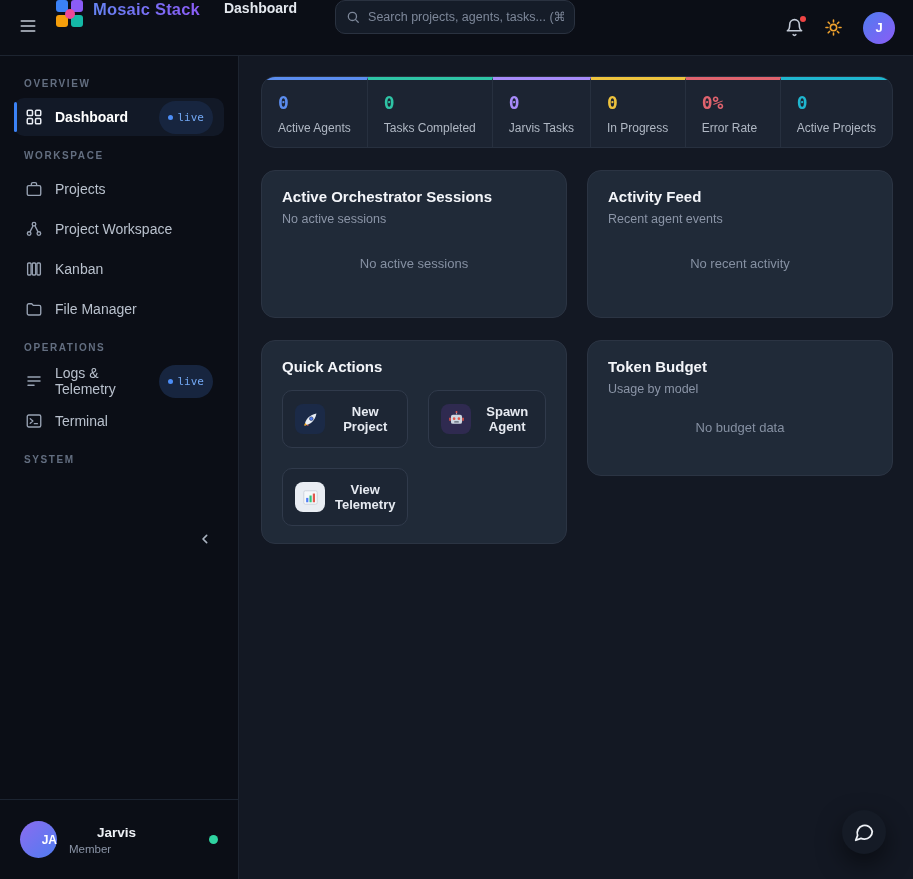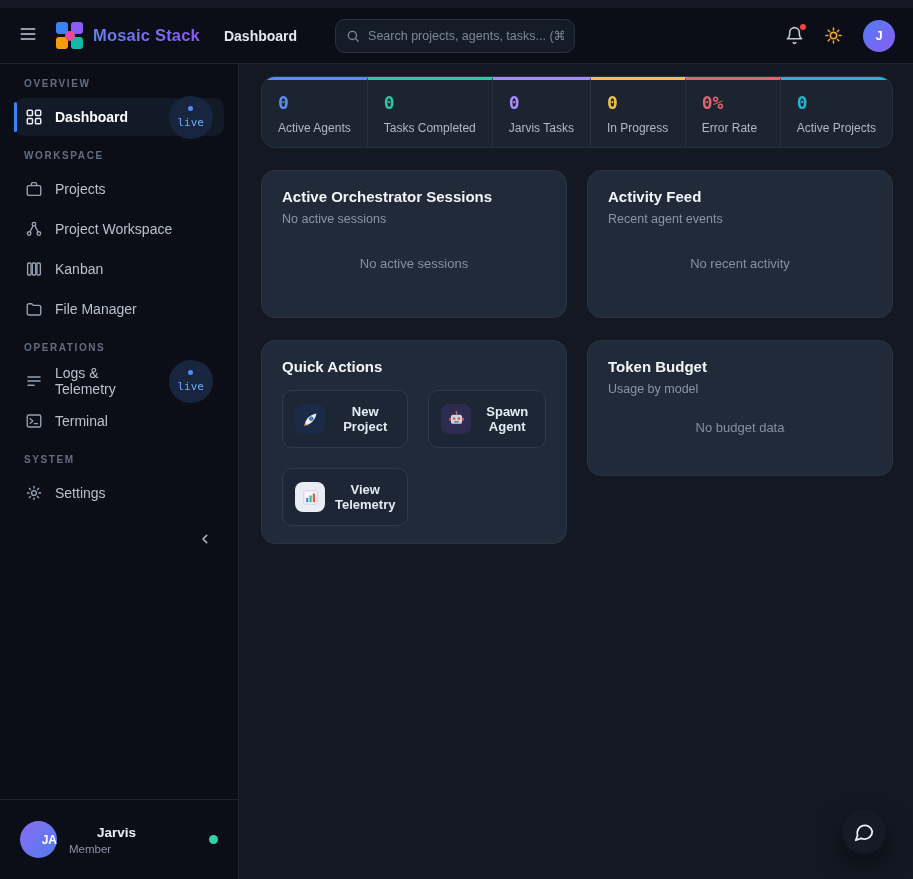--- a/index.html
+++ b/index.html
@@ -5,23 +5,23 @@
   * { margin:0; padding:0; box-sizing:border-box; }
   html,body { width:913px; height:879px; }
   body {
     font-family:"Liberation Sans", sans-serif;
     background:#131823; color:#e6eaf1; overflow:hidden; position:relative;
   }
   .mono { font-family:"DejaVu Sans Mono", monospace; }
 
   
   .topbar {
-    position:absolute; top:8px; left:0; right:0; height:56px;
+    position:absolute; top:0; left:0; right:0; height:56px;
     background:#0b0e16; border-bottom:1px solid #1d2430;
-    display:flex; align-items:center; padding:0 18px; z-index:5;
+    display:flex; padding:0 18px; z-index:5;
   }
   .icon-btn { background:none; border:none; cursor:pointer; display:flex; align-items:center; justify-content:center; color:#c3cad6; }
   .hamburger { margin-right:18px; }
   .logo-mark { width:27px; height:27px; position:relative; display:grid; grid-template-columns:12px 12px; grid-template-rows:12px 12px; gap:3px; margin-right:10px; }
   .logo-sq { border-radius:3px; }
   .logo-dot { position:absolute; left:50%; top:50%; width:10px; height:10px; border-radius:50%; transform:translate(-50%,-50%); }
   .logo-title {
     font-size:16.5px; font-weight:bold; letter-spacing:.2px;
     background:linear-gradient(90deg,#6583f2,#8b5cf6);
     -webkit-background-clip:text; background-clip:text; color:transparent;
@@ -65,21 +65,21 @@
   .nav-item .nav-icon { color:#98a2b3; display:flex; }
   .nav-item.active { background:#121927; color:#ffffff; font-weight:bold; }
   .nav-item.active .nav-icon { color:#e9edf4; }
   .nav-item.active::before {
     content:""; position:absolute; left:0; top:4px; bottom:4px; width:3px;
     border-radius:3px; background:#3b82f6;
   }
   .live-badge {
     margin-left:auto; display:flex; align-items:center; gap:5px;
     background:#17253f; color:#72a7f2; font-family:"DejaVu Sans Mono", monospace;
-    font-size:11px; padding:10px 9px; border-radius:999px; font-weight:normal;flex-direction:column;
+    font-size:11px; padding:10px 9px; border-radius:999px; font-weight:normal;
   }
   .live-dot { width:5px; height:5px; border-radius:50%; background:#4c8df6; }
   .collapse-btn {
     position:absolute; right:20px; top:470px; width:26px; height:26px;
     color:#aab3c0;
   }
   .side-footer {
     position:absolute; bottom:0; left:0; right:0; height:80px;
     border-top:1px solid #1c2431; display:flex; align-items:center;
     padding:0 20px; gap:12px; cursor:pointer;
@@ -289,36 +289,20 @@
         <svg width="18" height="18" viewBox="0 0 24 24" fill="none" stroke="currentColor" stroke-width="1.8" stroke-linecap="round" stroke-linejoin="round">
             <rect x="3" y="4" width="18" height="16" rx="2"></rect>
             <polyline points="7 9 10.5 12 7 15"></polyline>
             <line x1="12.5" y1="15.5" x2="16.5" y2="15.5"></line>
           </svg>
       </span>
       <span>Terminal</span>
     </div>
 
     <div class="section-label">SYSTEM</div>
-    <div class="nav-item">
-      <span class="nav-icon">
-        <svg width="18" height="18" viewBox="0 0 24 24" fill="none" stroke="currentColor" stroke-width="1.8" stroke-linecap="round">
-            <circle cx="12" cy="12" r="3.2"></circle>
-            <line x1="12" y1="3.2" x2="12" y2="5.4"></line>
-            <line x1="12" y1="18.6" x2="12" y2="20.8"></line>
-            <line x1="3.2" y1="12" x2="5.4" y2="12"></line>
-            <line x1="18.6" y1="12" x2="20.8" y2="12"></line>
-            <line x1="5.8" y1="5.8" x2="7.3" y2="7.3"></line>
-            <line x1="16.7" y1="16.7" x2="18.2" y2="18.2"></line>
-            <line x1="5.8" y1="18.2" x2="7.3" y2="16.7"></line>
-            <line x1="16.7" y1="7.3" x2="18.2" y2="5.8"></line>
-          </svg>
-      </span>
-      <span>Settings</span>
-    </div>
   </nav>
 
   <button class="icon-btn collapse-btn">
     <span style="display:flex;">
       <svg width="16" height="16" viewBox="0 0 24 24" fill="none" stroke="currentColor" stroke-width="2.4" stroke-linecap="round" stroke-linejoin="round">
           <polyline points="14.5 6.5 9 12 14.5 17.5"></polyline>
         </svg>
     </span>
   </button>
 

